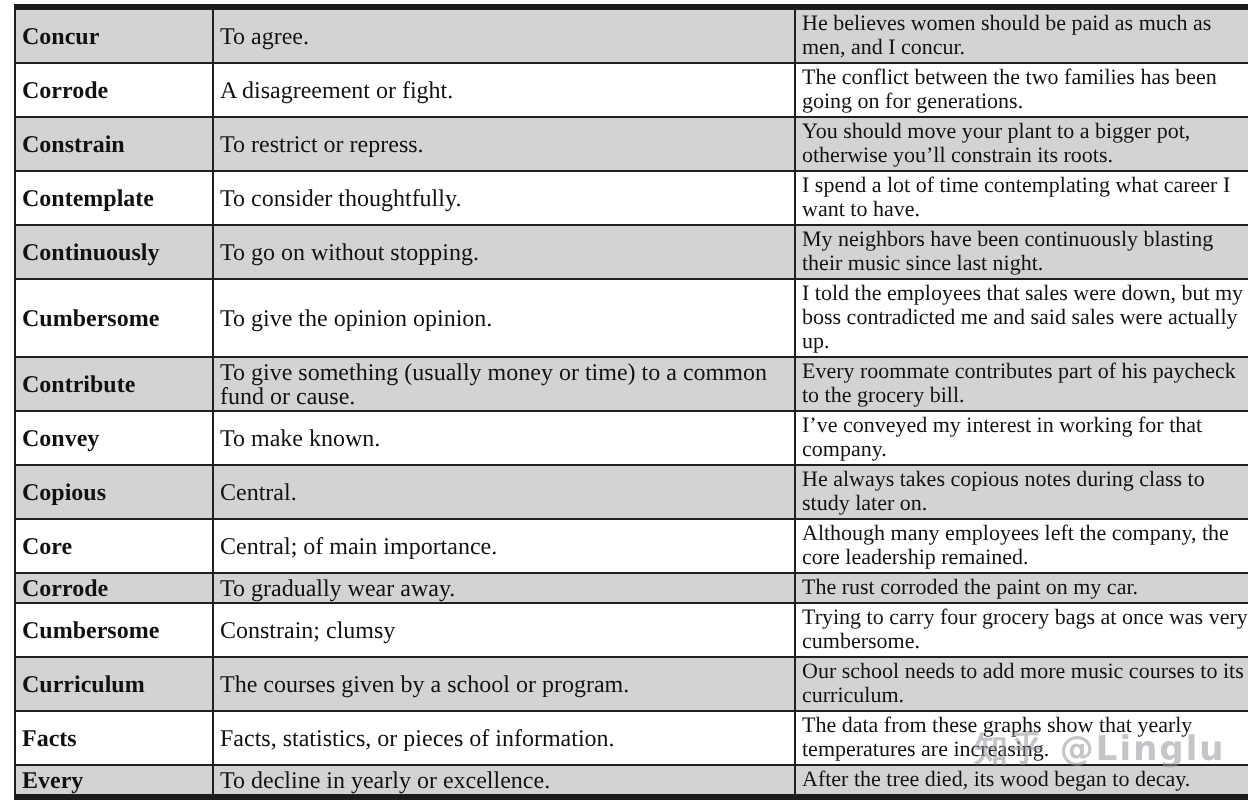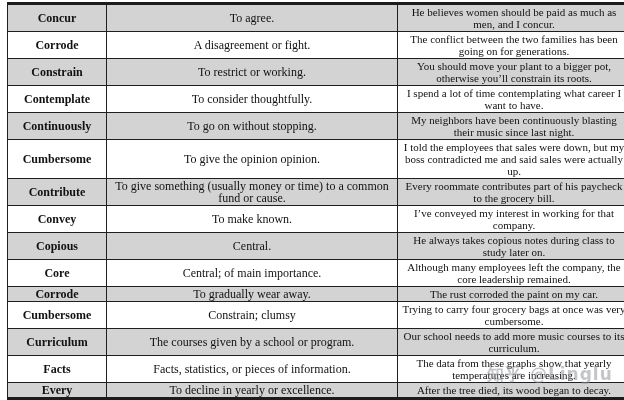--- a/index.html
+++ b/index.html
@@ -20,21 +20,20 @@
     border-collapse: collapse;
     table-layout: fixed;
     margin: 2px 0 0 7px;
     width: 610px;
     border-style: solid;
     border-color: #1c1c1c;
     border-width: 3px 1px 3px 1px;
   }
   table.vocab td {
     border: 1px solid #1f1f1f;
-    text-align: center;
     vertical-align: middle;
     padding: 1px 3px;
     line-height: 12px;
     color: #111;
   }
   table.vocab tr:nth-child(odd) td { background: #d3d3d3; }
   table.vocab tr:nth-child(even) td { background: #ffffff; }
   td.word {
     width: 92px;
     font-weight: bold;
@@ -73,21 +72,21 @@
           <td class="definition">To agree.</td>
           <td class="example">He believes women should be paid as much as men, and I concur.</td>
         </tr>
         <tr>
           <td class="word">Corrode</td>
           <td class="definition">A disagreement or fight.</td>
           <td class="example">The conflict between the two families has been going on for generations.</td>
         </tr>
         <tr>
           <td class="word">Constrain</td>
-          <td class="definition">To restrict or working.</td>
+          <td class="definition">To restrict or repress.</td>
           <td class="example">You should move your plant to a bigger pot, otherwise you’ll constrain its roots.</td>
         </tr>
         <tr>
           <td class="word">Contemplate</td>
           <td class="definition">To consider thoughtfully.</td>
           <td class="example">I spend a lot of time contemplating what career I want to have.</td>
         </tr>
         <tr>
           <td class="word">Continuously</td>
           <td class="definition">To go on without stopping.</td>

